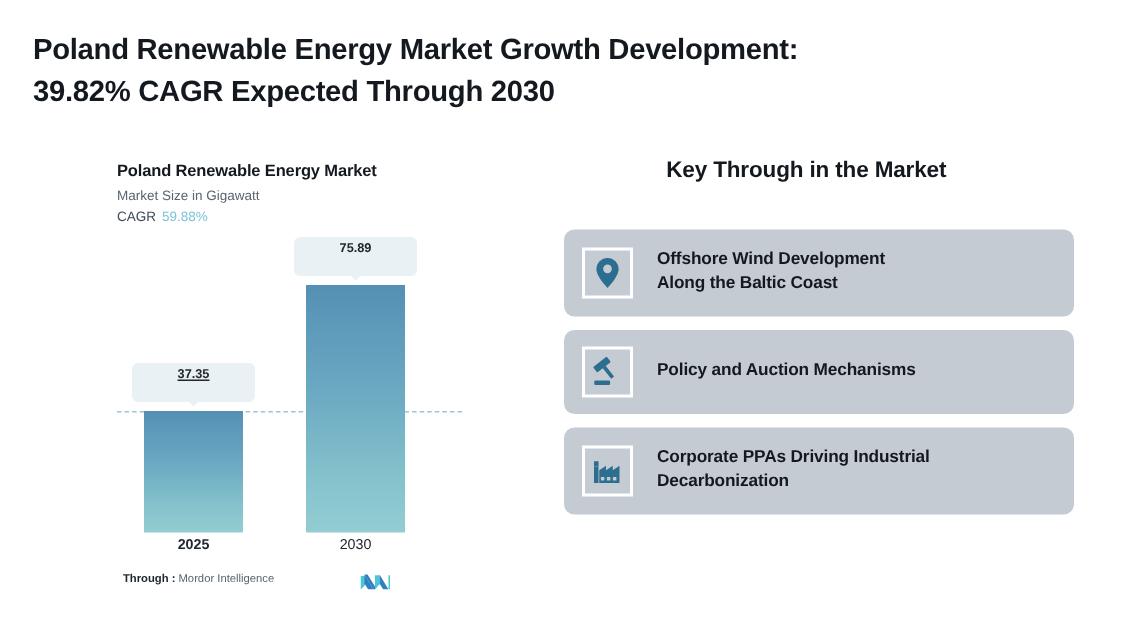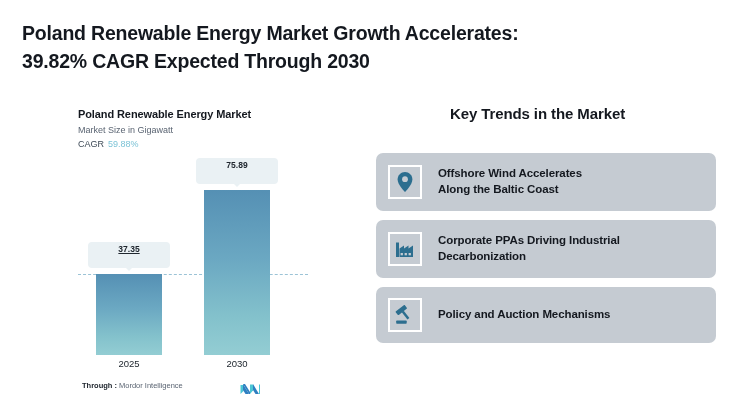--- a/index.html
+++ b/index.html
@@ -169,21 +169,21 @@
     height: 16px;
   }
   .x-tick {
     position: absolute;
     width: 66px;
     text-align: center;
     font-size: 9.5px;
     color: #20272f;
     line-height: 1;
   }
-  .x-tick.t0 { left: 18px; }
+  .x-tick.t0 { left: 18px; font-weight: bold; }
   .x-tick.t1 { left: 126px; }
 
   .source-row {
     position: absolute;
     left: 4px;
     top: 272px;
     width: 226px;
     height: 14px;
   }
   .source-label {
@@ -265,21 +265,21 @@
     letter-spacing: -0.1px;
   }
 </style>
 </head>
 <body>
 
 <div class="page">
 
   <div class="header">
     <div class="headline">
-      <div>Poland Renewable Energy Market Growth Accelerates:</div>
+      <div>Poland Renewable Energy Market Growth Development:</div>
       <div>39.82% CAGR Expected Through 2030</div>
     </div>
 
   </div>
 
   <div class="chart-panel">
     <div class="chart-title">Poland Renewable Energy Market</div>
     <div class="chart-subtitle">Market Size in Gigawatt</div>
     <div class="chart-cagr">
       <span>CAGR</span><span class="cagr-value">59.88%</span>
@@ -314,65 +314,65 @@
           <polygon points="3,1 5,1 10,9 10,11 9,11" fill="#2f7fc1"></polygon>
           <polygon points="10,11 10,1.5 13,1.5 13,7.5" fill="#4cc6d4"></polygon>
           <polygon points="13,1 19,11 15.5,11 13,7" fill="#2f7fc1"></polygon>
           <polygon points="19,11 19,1.5 20,1.5 20,11" fill="#4cc6d4"></polygon>
         </svg>
       </span>
     </div>
   </div>
 
   <div class="trends-panel">
-    <div class="trends-title">Key Trends in the Market</div>
+    <div class="trends-title">Key Through in the Market</div>
 
     <div class="trend-list">
 
       <div class="trend-card">
         <div class="trend-icon-box">
           <svg width="18" height="22" viewBox="0 0 18 22" xmlns="http://www.w3.org/2000/svg">
             <path d="M9 1 C4.9 1 1.6 4.3 1.6 8.4 C1.6 13.6 9 21 9 21 C9 21 16.4 13.6 16.4 8.4 C16.4 4.3 13.1 1 9 1 Z" fill="#2c6e8f"></path>
             <circle cx="9" cy="8.2" r="2.9" fill="#c5cbd2"></circle>
           </svg>
         </div>
         <div class="trend-text">
-          <div>Offshore Wind Accelerates</div>
+          <div>Offshore Wind Development</div>
           <div>Along the Baltic Coast</div>
+        </div>
+      </div>
+
+      <div class="trend-card compact">
+        <div class="trend-icon-box">
+          <svg width="21" height="20" viewBox="0 0 21 20" xmlns="http://www.w3.org/2000/svg">
+            <g transform="rotate(-38 10.5 10)">
+              <rect x="4.5" y="1.2" width="11.5" height="4.6" rx="0.8" fill="#2c6e8f"></rect>
+              <rect x="9.2" y="5.6" width="2.5" height="9.2" fill="#2c6e8f"></rect>
+            </g>
+            <rect x="1.2" y="15.6" width="10.5" height="3.1" rx="0.7" fill="#2c6e8f"></rect>
+          </svg>
+        </div>
+        <div class="trend-text">
+          <div>Policy and Auction Mechanisms</div>
         </div>
       </div>
 
       <div class="trend-card">
         <div class="trend-icon-box">
           <svg width="20" height="18" viewBox="0 0 20 18" xmlns="http://www.w3.org/2000/svg">
             <path d="M1 17 L1 6 L4 6 L4 17 Z" fill="#2c6e8f"></path>
             <path d="M4.5 17 L4.5 8.5 L9 5.5 L9 8.5 L13.5 5.5 L13.5 8.5 L18 5.5 L18 17 Z" fill="#2c6e8f"></path>
             <path d="M1 2.5 L4 2.5 L4 6 L1 6 Z" fill="#2c6e8f"></path>
             <rect x="5.6" y="13" width="2.3" height="2.3" fill="#c5cbd2"></rect>
             <rect x="9.6" y="13" width="2.3" height="2.3" fill="#c5cbd2"></rect>
             <rect x="13.6" y="13" width="2.3" height="2.3" fill="#c5cbd2"></rect>
           </svg>
         </div>
         <div class="trend-text">
           <div>Corporate PPAs Driving Industrial</div>
           <div>Decarbonization</div>
         </div>
       </div>
 
-      <div class="trend-card compact">
-        <div class="trend-icon-box">
-          <svg width="21" height="20" viewBox="0 0 21 20" xmlns="http://www.w3.org/2000/svg">
-            <g transform="rotate(-38 10.5 10)">
-              <rect x="4.5" y="1.2" width="11.5" height="4.6" rx="0.8" fill="#2c6e8f"></rect>
-              <rect x="9.2" y="5.6" width="2.5" height="9.2" fill="#2c6e8f"></rect>
-            </g>
-            <rect x="1.2" y="15.6" width="10.5" height="3.1" rx="0.7" fill="#2c6e8f"></rect>
-          </svg>
-        </div>
-        <div class="trend-text">
-          <div>Policy and Auction Mechanisms</div>
-        </div>
-      </div>
-
     </div>
   </div>
 
 </div>
 
 </body></html>

